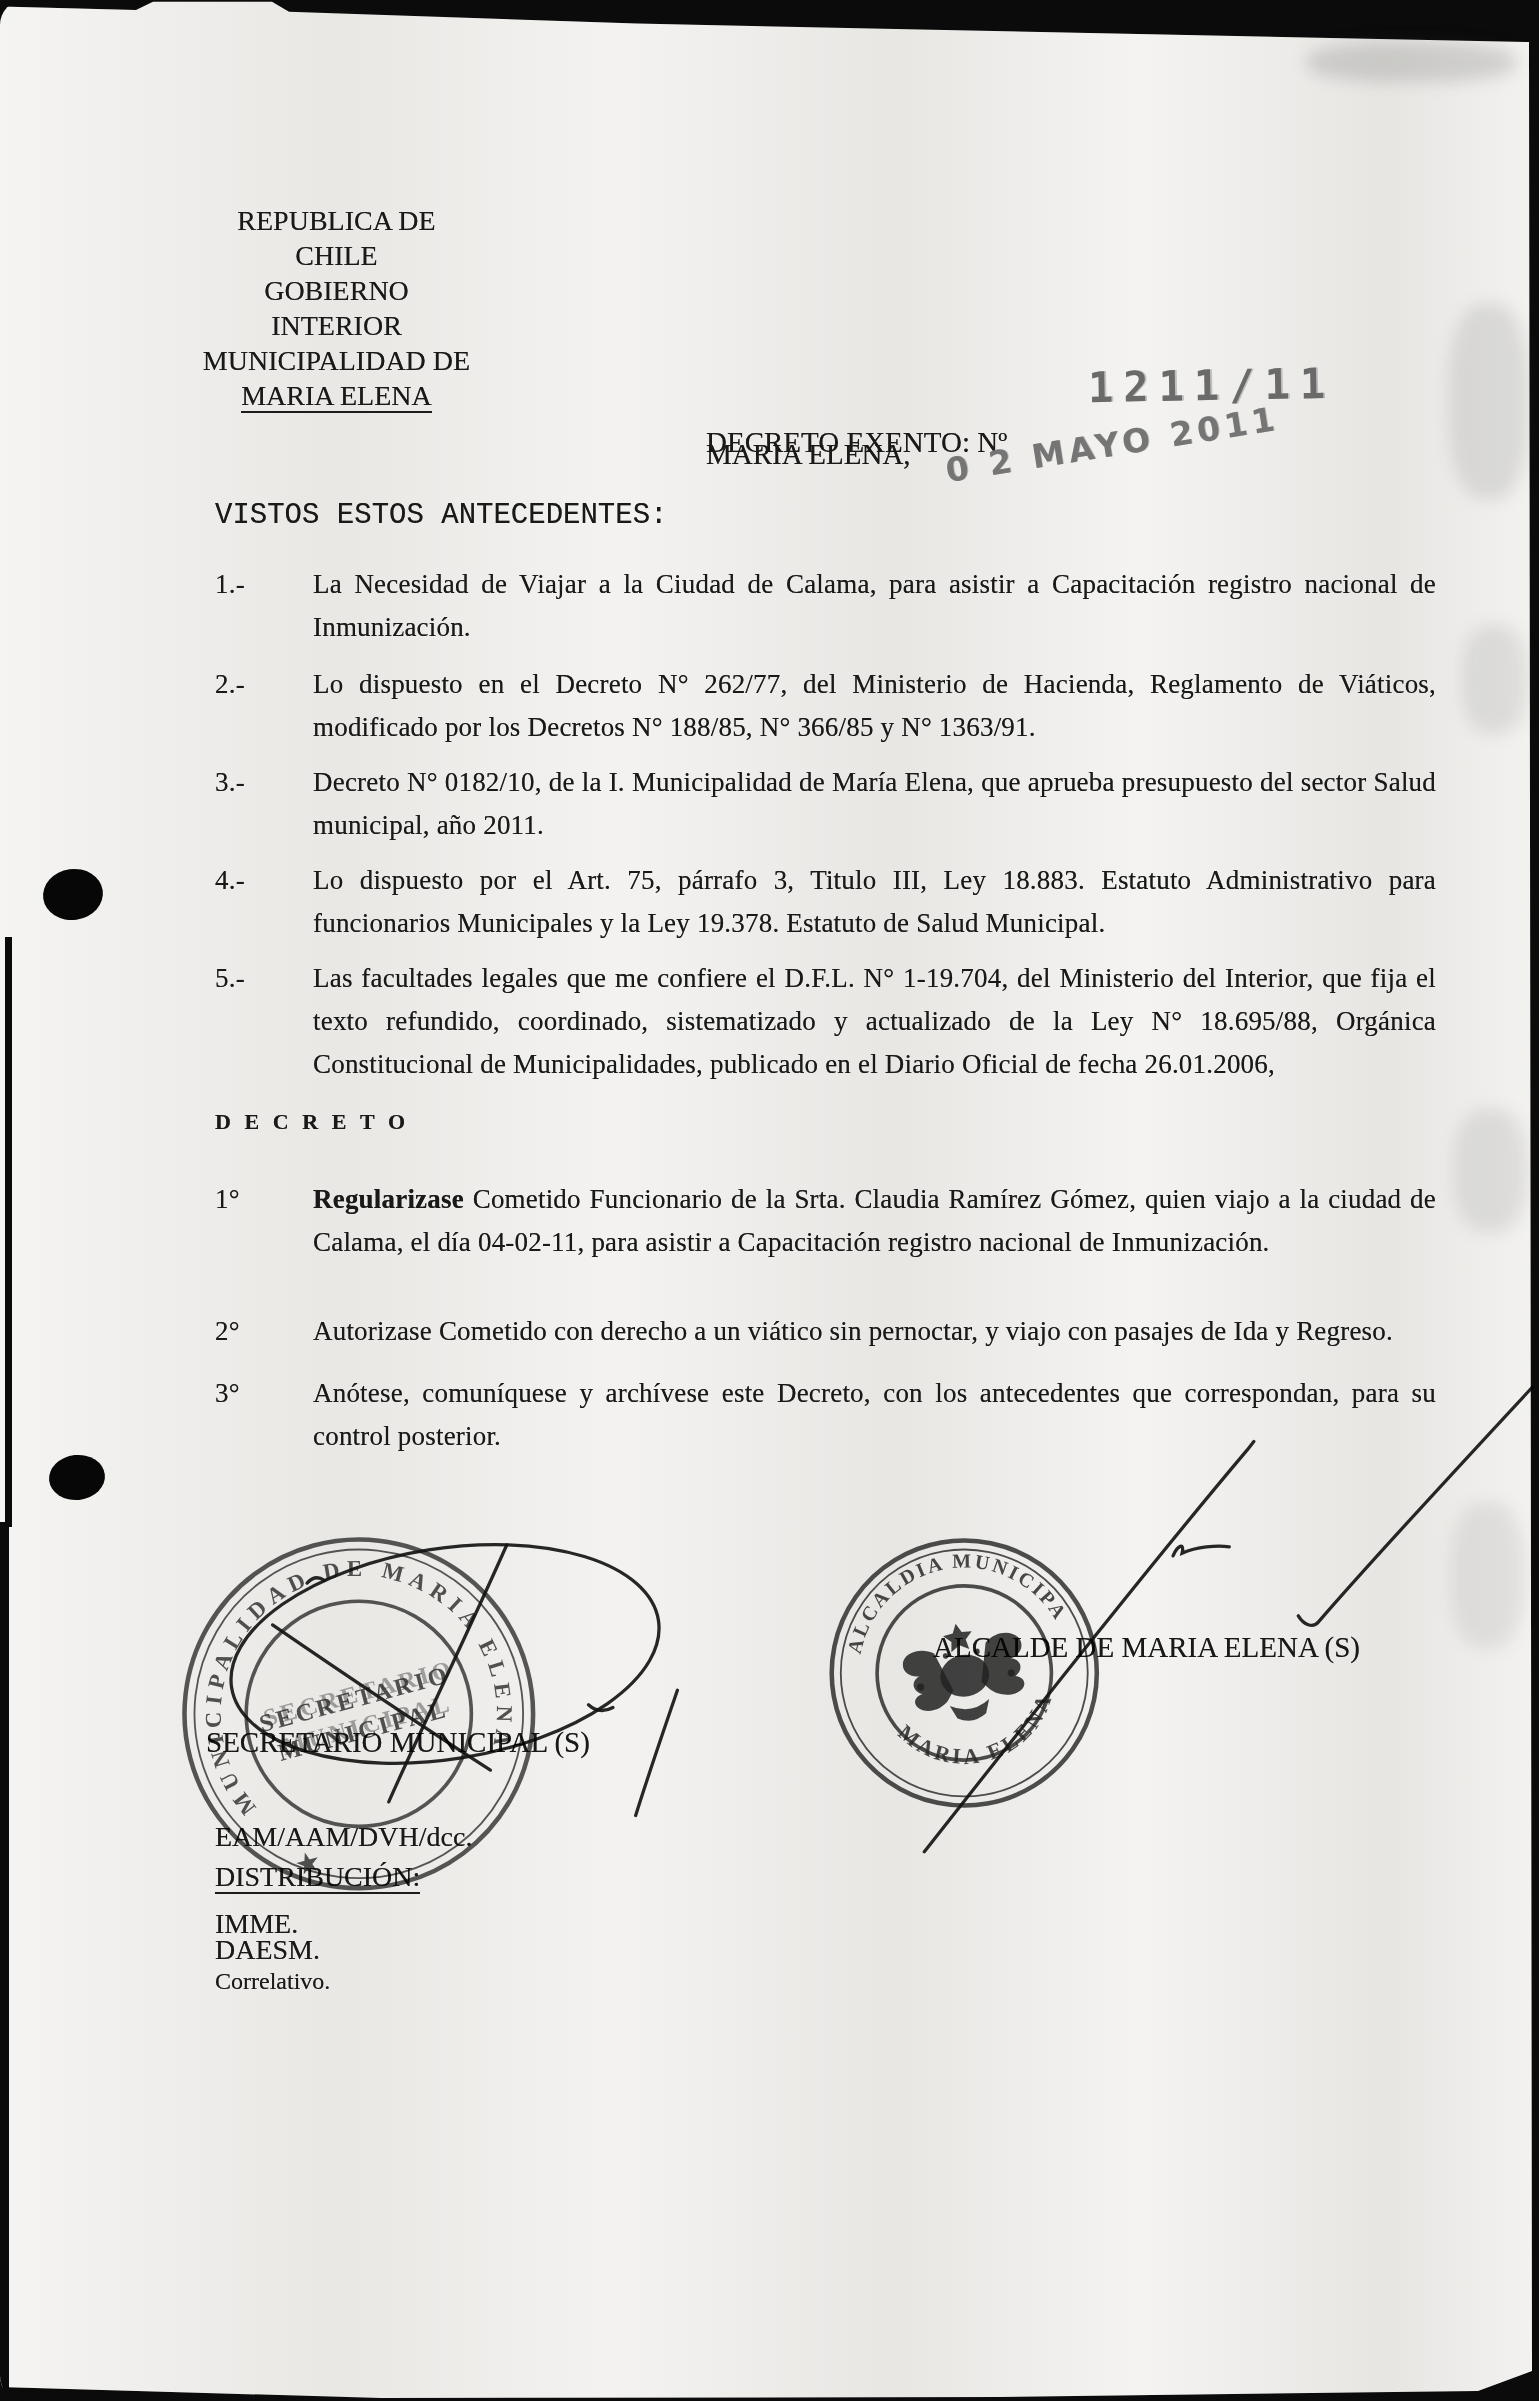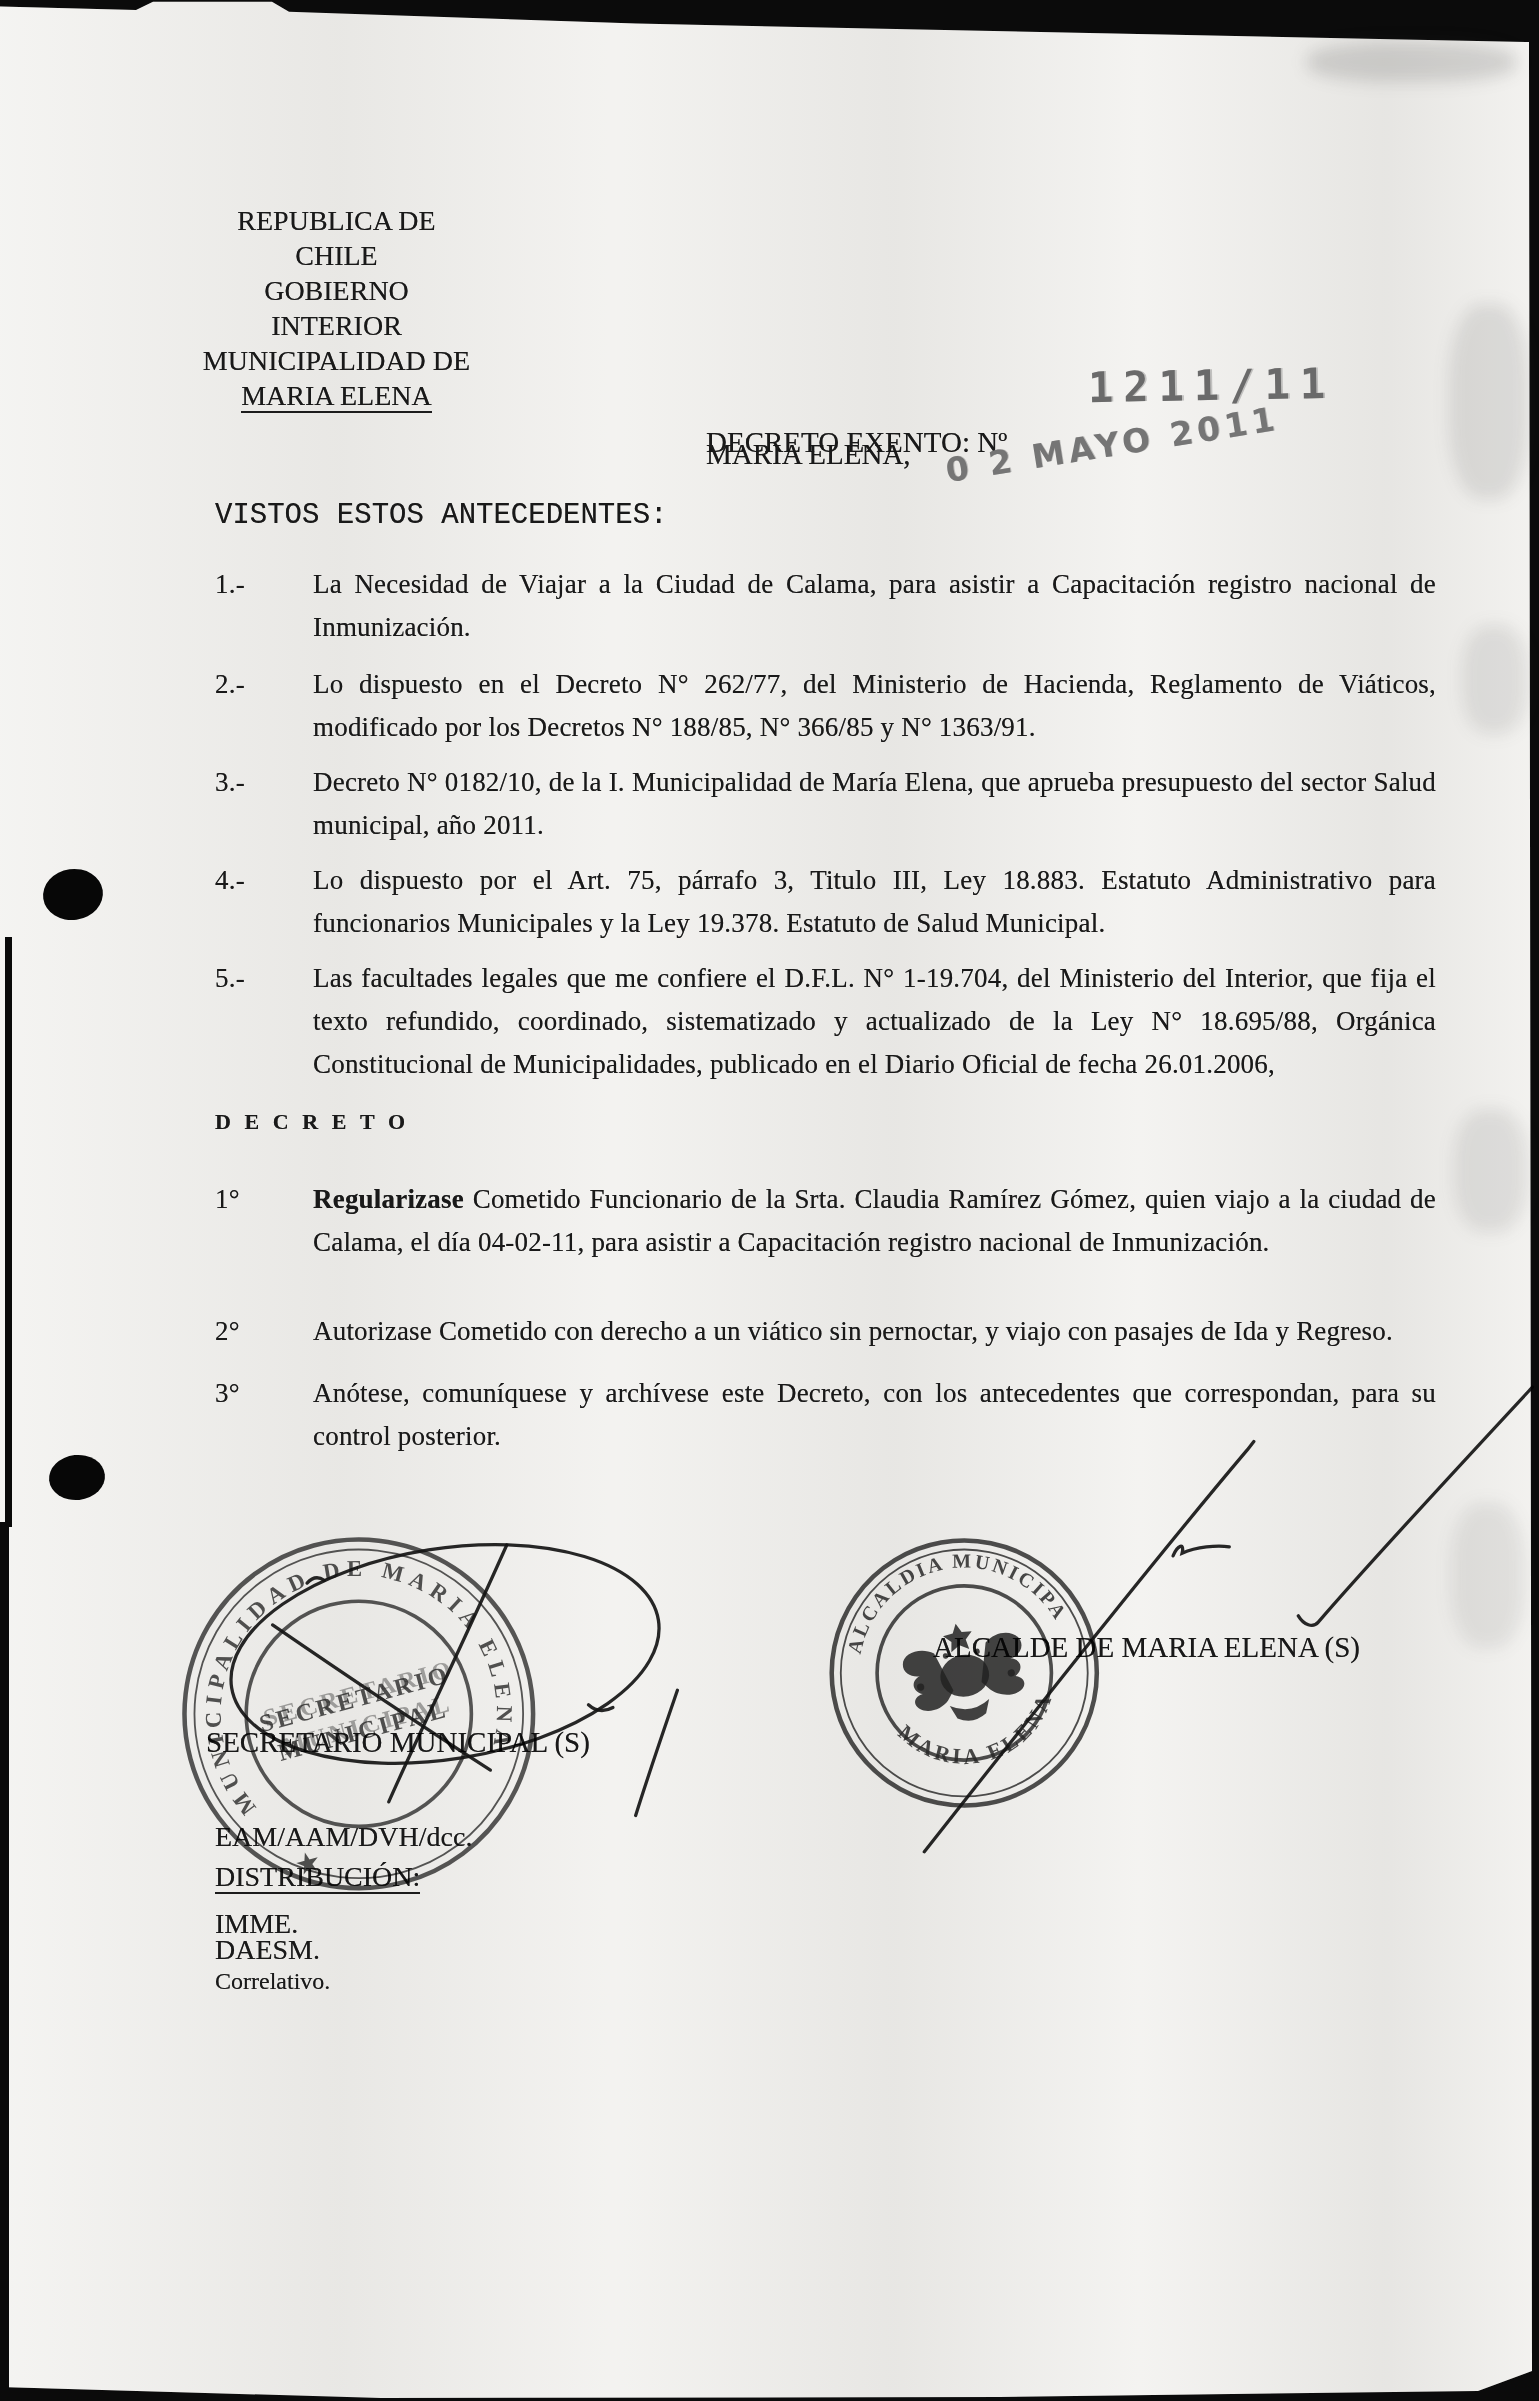--- a/index.html
+++ b/index.html
@@ -1,17 +1,17 @@
 <!DOCTYPE html>
 <html style="font-size:14.5px"><head>
 <meta charset="utf-8">
 <style>
   html,body{margin:0;padding:0;background:#0b0b0b;}
   .page{position:relative;width:1540px;height:2401px;background:#0b0b0b;overflow:hidden;
-        font-family:"Liberation Serif","DejaVu Serif",serif;color:#191919;}
+        font-family:"Liberation Serif","DejaVu Serif",serif;color:#191919;border-radius:25px;}
   .paper{position:absolute;inset:0;
      background:
        linear-gradient(90deg, rgba(255,255,255,.30), rgba(0,0,0,.03) 22%, rgba(255,255,255,.22) 40%,
                        rgba(0,0,0,.035) 58%, rgba(255,255,255,.26) 74%, rgba(0,0,0,.04) 90%, rgba(255,255,255,.2)),
        #f0efec;
      clip-path: polygon(0px 6.4px,136px 10px,153px 1.8px,272px 1.8px,289px 11.8px,636px 23.6px,1089px 33px,
                         1529px 42px,1532px 2371px,1478px 2391px,999px 2397px,381px 2398px,0px 2387px);}
   .smudge{position:absolute;filter:blur(8.2px);border-radius:40%;}
   .hole{position:absolute;background:#070707;border-radius:50%;}
   .sliver{position:absolute;background:#0a0a0a;}

